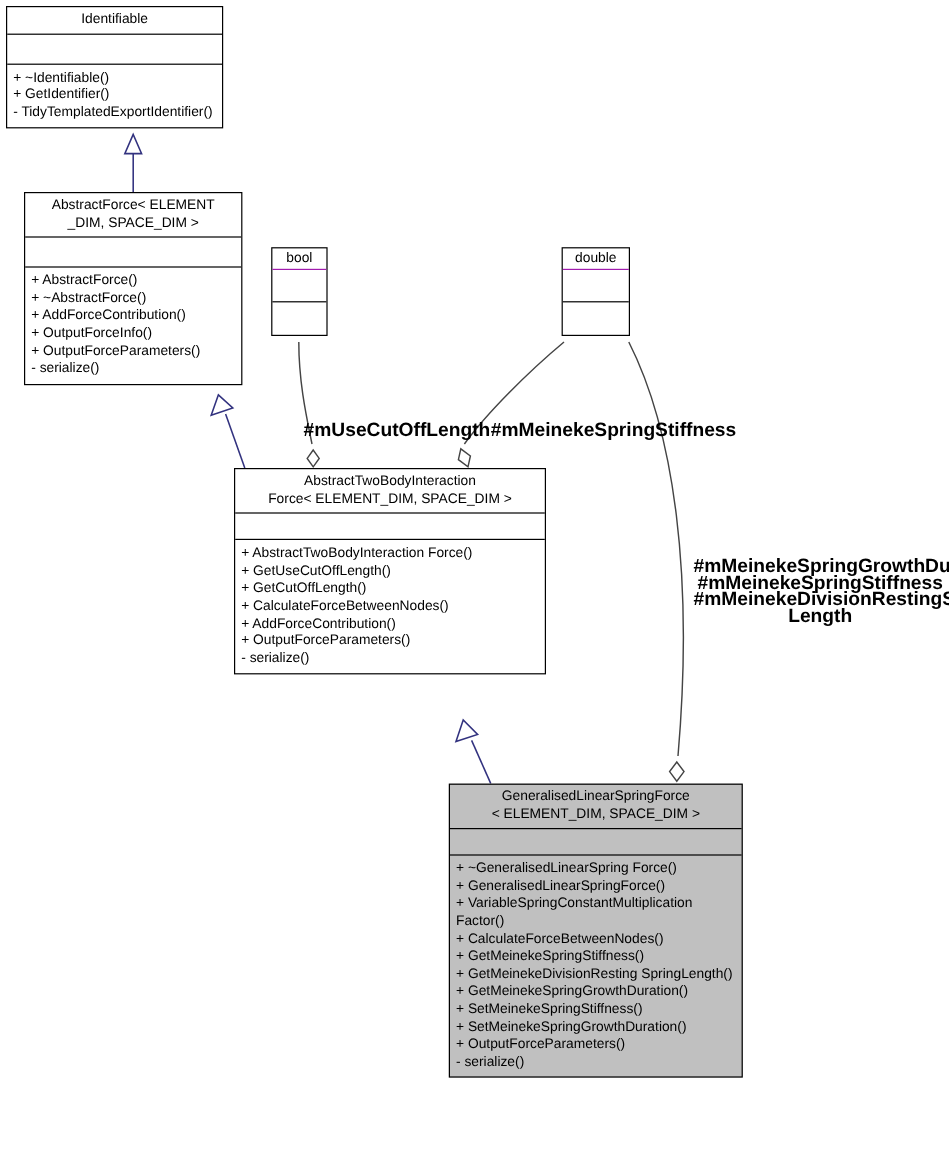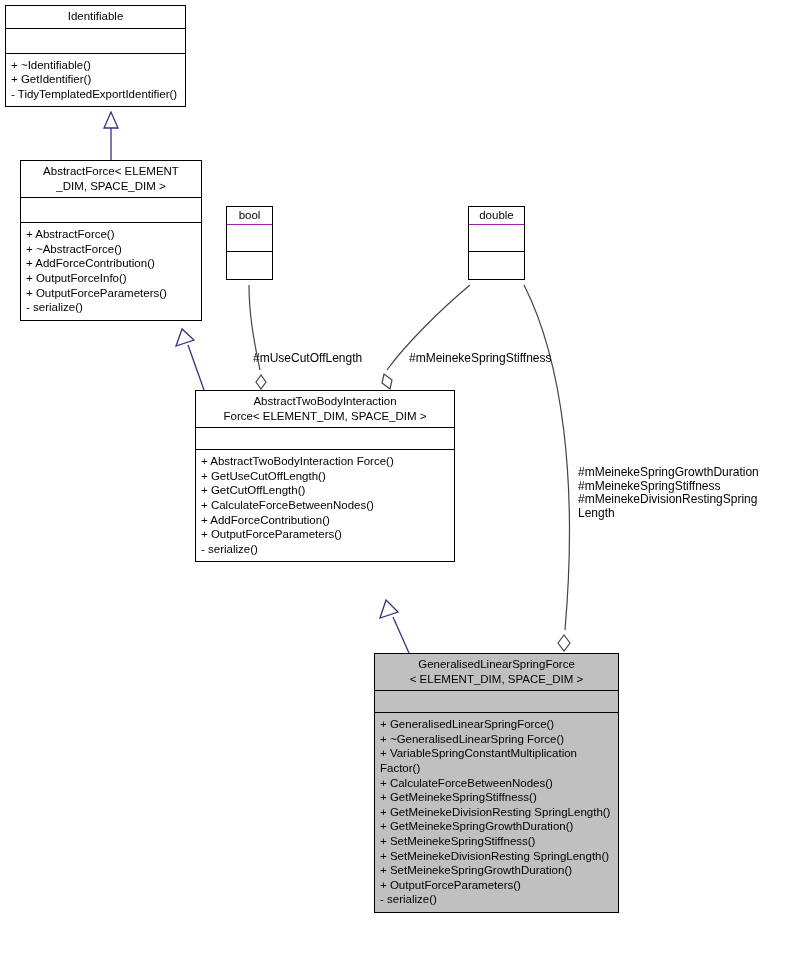--- a/index.html
+++ b/index.html
@@ -69,27 +69,28 @@
   .tiny-box .t-row {
     box-sizing: border-box;
     height: 27px;
     border-bottom: 1px solid #000000;
   }
   .tiny-box .t-row.last {
     border-bottom: none;
   }
   .edge-label {
     position: absolute;
-    font-size: 12px;
+    font-size: 16px;
     line-height: 13.5px;
     color: #000000;
-    text-align: left;
+    text-align: center;
     white-space: pre-line;
     z-index: 6;
     background: transparent;
+    font-weight: bold;
   }
   svg.wires {
     position: absolute;
     left: 0;
     top: 0;
     width: 791px;
     height: 971px;
     z-index: 1;
     pointer-events: none;
   }
@@ -190,28 +191,27 @@
       <div class="op">+ OutputForceParameters()</div>
       <div class="op">- serialize()</div>
     </div>
   </div>
 
   <div class="uml-box shaded" style="left:374px; top:653px; width:245px;">
     <div class="uml-title">GeneralisedLinearSpringForce
 &lt; ELEMENT_DIM, SPACE_DIM &gt;</div>
     <div class="uml-attrs" style="height:22px;"></div>
     <div class="uml-ops">
+      <div class="op">+ ~GeneralisedLinearSpring Force()</div>
       <div class="op">+ GeneralisedLinearSpringForce()</div>
-      <div class="op">+ ~GeneralisedLinearSpring Force()</div>
       <div class="op">+ VariableSpringConstantMultiplication Factor()</div>
       <div class="op">+ CalculateForceBetweenNodes()</div>
       <div class="op">+ GetMeinekeSpringStiffness()</div>
       <div class="op">+ GetMeinekeDivisionResting SpringLength()</div>
       <div class="op">+ GetMeinekeSpringGrowthDuration()</div>
       <div class="op">+ SetMeinekeSpringStiffness()</div>
-      <div class="op">+ SetMeinekeDivisionResting SpringLength()</div>
       <div class="op">+ SetMeinekeSpringGrowthDuration()</div>
       <div class="op">+ OutputForceParameters()</div>
       <div class="op">- serialize()</div>
     </div>
   </div>
 
 </div>
 
 </body></html>

